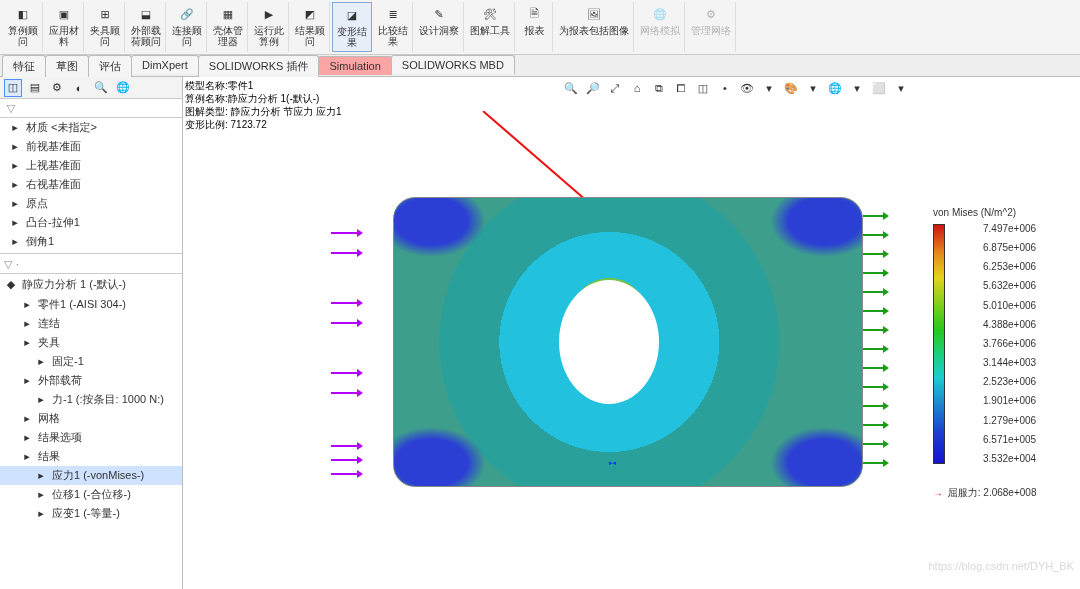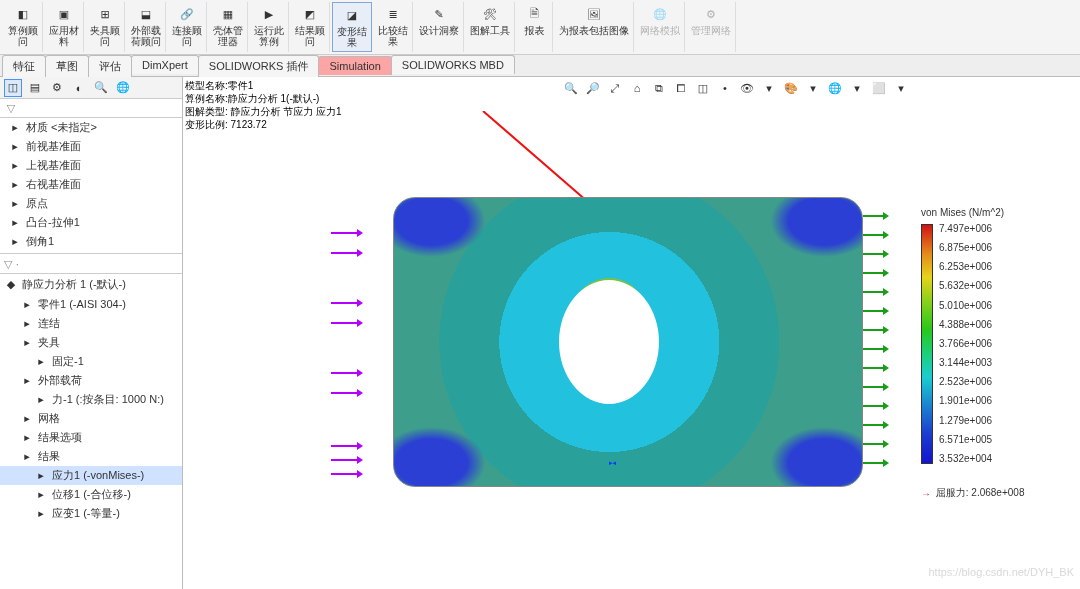--- a/index.html
+++ b/index.html
@@ -50,34 +50,34 @@
      border-radius:22px;
   }
   .hole { position:absolute; left:calc(46% - 50px); top:calc(50% - 62px); width:100px; height:124px; background:#fff; border-radius:50%; }
   .triad { position:absolute; left:216px; top:262px; font-size:7px; color:#0037ff; }
   
   .arrow { position:absolute; width:30px; height:2px; background:#b400ff; }
   .arrow::after { content:""; position:absolute; right:-6px; top:-3px; border:4px solid transparent; border-left:6px solid #b400ff; }
   .garrow { position:absolute; width:24px; height:2px; background:#1a9e1a; }
   .garrow::after { content:""; position:absolute; right:-6px; top:-3px; border:4px solid transparent; border-left:6px solid #1a9e1a; }
   
-  .legend { position:absolute; right:14px; top:130px; width:145px; font-size:10px; }
+  .legend { position:absolute; right:2px; top:130px; width:145px; font-size:10px; }
   .legend-title { margin-bottom:6px; font-size:10px; }
-  .legend-body { display:flex; }
+  .legend-body { display:flex;gap:32px; }
   .colorbar { width:12px; height:240px; background:linear-gradient(to bottom,
      #d01414 0%, #e48a1b 12%, #e6d31b 22%, #8bd01b 32%, #28c81b 44%,
      #1bd07a 54%, #1bcdd0 64%, #1b82d0 76%, #1b3cd0 88%, #1414d0 100%);
      border:1px solid #333;
   }
   .ticks { margin-left:6px; display:flex; flex-direction:column; justify-content:space-between; height:240px; }
   .tick { font-size:10px; line-height:10px; }
   .yield { margin-top:22px; font-size:10px; }
   .yield-arr { color:#d01414; font-weight:bold; margin-right:2px;}
   .redarrow { position:absolute; left:290px; top:34px; width:170px; height:140px; pointer-events:none; }
-  .watermark { position:absolute; right:6px; bottom:11px; color:#d9d9d9; font-size:11px;text-align:center; }
+  .watermark { position:absolute; right:6px; bottom:17px; color:#d9d9d9; font-size:11px;text-align:center; }
 </style>
 </head>
 <body>
 
 <div class="ribbon" id="ribbon">
     <div class="rgroup">
       <div class="ricon">◧</div>
       <div class="rlabel">算例顾
 问</div>
     </div>

